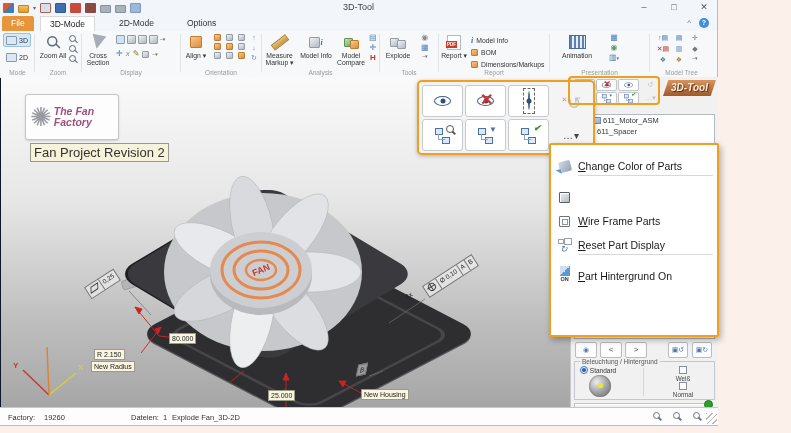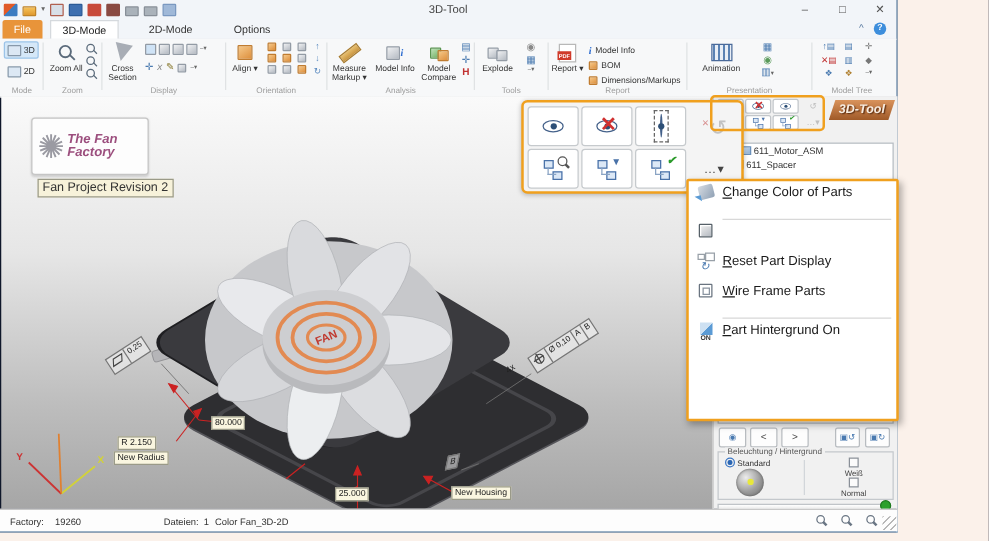--- a/index.html
+++ b/index.html
@@ -54,21 +54,21 @@
   .tinycol{position:absolute;display:flex;flex-direction:column;gap:2px;align-items:center}
   .tico{font-size:8px;line-height:8px;color:#4a7ab0}
   .drop{font-size:5px;color:#666;line-height:5px}
   .rowtxt{display:flex;align-items:center;gap:3px;font-size:6.8px;color:#333;white-space:nowrap;height:12px}
   .iinfo{color:#2a6ad0;font-weight:bold;font-size:8px;font-family:"Liberation Serif",serif;font-style:italic}
   
   #viewport{position:absolute;left:1px;top:77px;width:570px;height:330px;background:linear-gradient(180deg,#fafafa 0%,#e6e6e6 38%,#bdbdbd 75%,#a6a6a6 100%);overflow:hidden}
   #brandbox{position:absolute;left:24px;top:17px;width:92px;height:44px;background:#fdfdfd;border:1px solid #c5c5c5;border-radius:3px;display:flex;align-items:center;box-shadow:0 1px 2px rgba(0,0,0,.15)}
   .fanimp{font-size:26px;color:#9a9aa2;line-height:26px;margin-left:4px}
   .brandtxt{font-style:italic;font-weight:bold;color:#9c4f7e;font-size:10.5px;line-height:11px;margin-left:2px}
-  #projectlabel{position:absolute;left:29px;top:66px;background:#f7f2da;border:1px solid #9a9a88;font-size:10px;padding:1px 3px;color:#333}
+  #projectlabel{position:absolute;left:29px;top:66px;background:#f7f2da;border:1px solid #9a9a88;font-size:13px;padding:1px 3px;color:#333}
   .tag{position:absolute;background:#faf6e0;border:1px solid #9a9a88;font-size:7px;line-height:9px;padding:0 2px;color:#222;white-space:nowrap}
   .fcf{position:absolute;display:flex;border:1px solid #777;background:rgba(245,245,245,.55);font-size:6.5px;color:#222}
   .fcf span{padding:0 2px;border-right:1px solid #777;line-height:9px}
   .fcf span:last-child{border-right:none}
   .flat-sym{display:inline-block;width:7px;height:4px;border:1px solid #444;transform:skewX(-30deg);margin:2px 1px}
   .pos-sym{position:relative;display:inline-block;width:6px;height:6px;border:1px solid #444;border-radius:50%;margin:1px}
   .pos-sym::before{content:"";position:absolute;left:-2px;top:2px;width:9px;height:1px;background:#444}
   .pos-sym::after{content:"";position:absolute;top:-2px;left:2px;height:9px;width:1px;background:#444}
   .axis-lbl{position:absolute;font-size:8px;font-weight:bold}
   
@@ -126,21 +126,21 @@
   .treeic .s2{position:absolute;left:8px;top:9px;width:6px;height:5px;border:1px solid #4a72a8;background:#dce8f6}
   .treeic .lnk{position:absolute;left:4px;top:6px;width:6px;height:5px;border-left:1px solid #8aa4c4;border-bottom:1px solid #8aa4c4}
   .ovl-mag{position:absolute;right:-3px;top:-3px;width:6px;height:6px;border:1.5px solid #555;border-radius:50%}
   .ovl-mag::after{content:"";position:absolute;width:4px;height:1.5px;background:#555;transform:rotate(45deg);right:-3px;bottom:-2px}
   .ovl-fil{position:absolute;right:-3px;top:-2px;font-size:8px;color:#4a72a8;line-height:8px}
   .ovl-chk{position:absolute;right:-4px;top:-4px;font-size:9px;color:#2a9a2a;font-weight:bold;line-height:9px}
   .more{font-size:10px;color:#444;letter-spacing:1px}
   #ptb-highlight{position:absolute;left:568px;top:76px;width:92px;height:29px;border:2px solid #f0a01e;border-radius:4px;box-sizing:border-box;pointer-events:none;z-index:30}
   
   #ctxmenu{position:absolute;left:549px;top:143px;width:170px;height:194px;background:#fff;border:2px solid #f0a01e;border-radius:2px;box-sizing:border-box;box-shadow:2px 3px 6px rgba(0,0,0,.3);z-index:40;padding-top:3px}
-  .mi{display:flex;align-items:flex-start;height:24px;cursor:default}
+  .mi{display:flex;align-items:flex-end;height:24px;cursor:default}
   .mic{width:27px;display:flex;flex-direction:column;align-items:center;justify-content:center;flex:none}
   .ml{font-size:10.5px;color:#1a1a1a}
   .ml em{font-style:normal}
   .ml .u{text-decoration:underline}
   .msep{height:1px;background:#d8d8d8;margin:3px 4px 3px 27px}
   .ib{position:relative;width:12px;height:11px;background:linear-gradient(135deg,#d5dbe2,#8fa0b4);transform:rotate(-14deg);border-radius:2px}
   .ib::after{content:"";position:absolute;left:-4px;bottom:-1px;border-top:5px solid #5b9bd5;border-left:5px solid transparent}
   .icube{width:11px;height:11px;background:linear-gradient(145deg,#f2f2f2,#b5bac1);border:1px solid #9aa2aa;border-radius:1px;box-sizing:border-box}
   .icube.edge{border-color:#566068;box-shadow:inset 1px 1px 0 #fff}
   .icube.wire{background:transparent;border-color:#6a7480;position:relative}
@@ -553,21 +553,21 @@
     </div>
     <div id="pslider"></div>
     <div id="pgreendot"></div>
   </div>
 
   <div id="statusbar">
     <span style="left:8px">Factory:</span>
     <span style="left:44px">19260</span>
     <span style="left:131px">Dateien:</span>
     <span style="left:163px">1</span>
-    <span style="left:172px">Color Fan_3D-2D</span>
+    <span style="left:172px">Explode Fan_3D-2D</span>
     <span class="smag" style="left:652px;top:3px"></span>
     <span class="smag" style="left:672px;top:3px"></span>
     <span class="smag" style="left:692px;top:3px"></span>
     <span id="grip"></span>
   </div>
 
   <div id="ptb-highlight"></div>
 
   <div id="callout">
     <div class="cgrid">
@@ -621,29 +621,29 @@
       <span class="ml"><em></em><em class="u">C</em><em>hange Color of Parts</em></span>
     </div>
     <div class="msep"></div>
     <div class="mi">
       <span class="mic">
           <i class="icube edge"></i>
         </span>
     </div>
     <div class="mi">
       <span class="mic">
-          <i class="ireset"></i>
-        </span>
-      <span class="ml"><em></em><em class="u">R</em><em>eset Part Display</em></span>
+          <i class="icube wire"></i>
+        </span>
+      <span class="ml"><em></em><em class="u">W</em><em>ire Frame Parts</em></span>
     </div>
     <div class="mi">
       <span class="mic">
-          <i class="icube wire"></i>
-        </span>
-      <span class="ml"><em></em><em class="u">W</em><em>ire Frame Parts</em></span>
+          <i class="ireset"></i>
+        </span>
+      <span class="ml"><em></em><em class="u">R</em><em>eset Part Display</em></span>
     </div>
     <div class="msep"></div>
     <div class="mi">
       <span class="mic">
           <i class="itr on"></i>
           <span class="ibadge">ON</span>
         </span>
       <span class="ml"><em></em><em class="u">P</em><em>art Hintergrund On</em></span>
     </div>
   </div>

